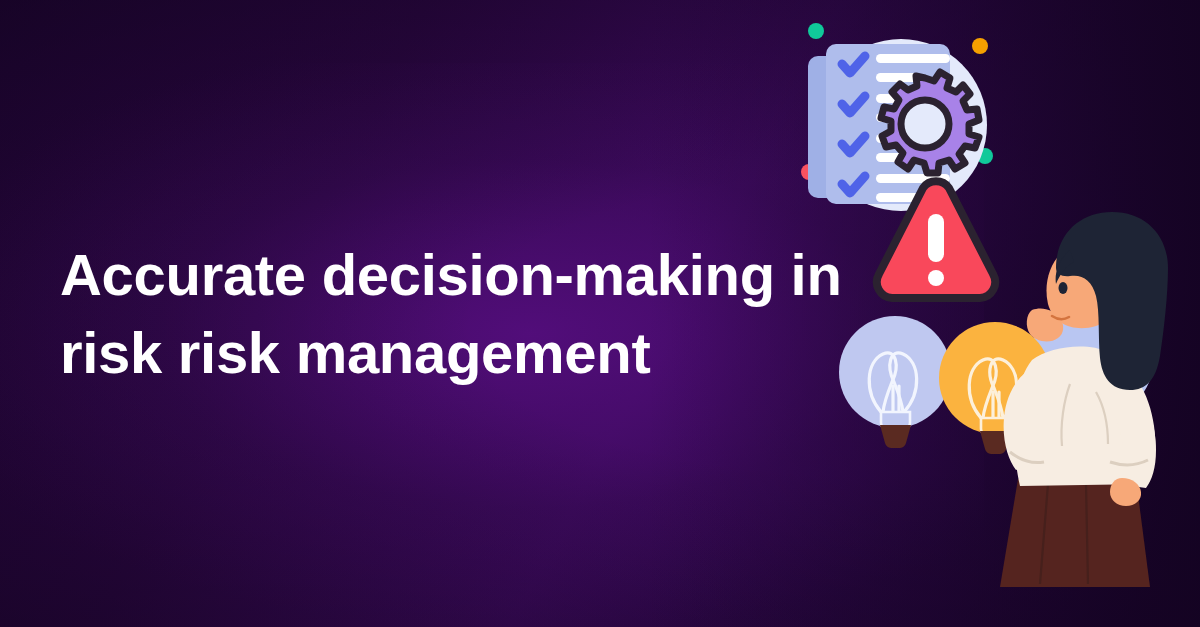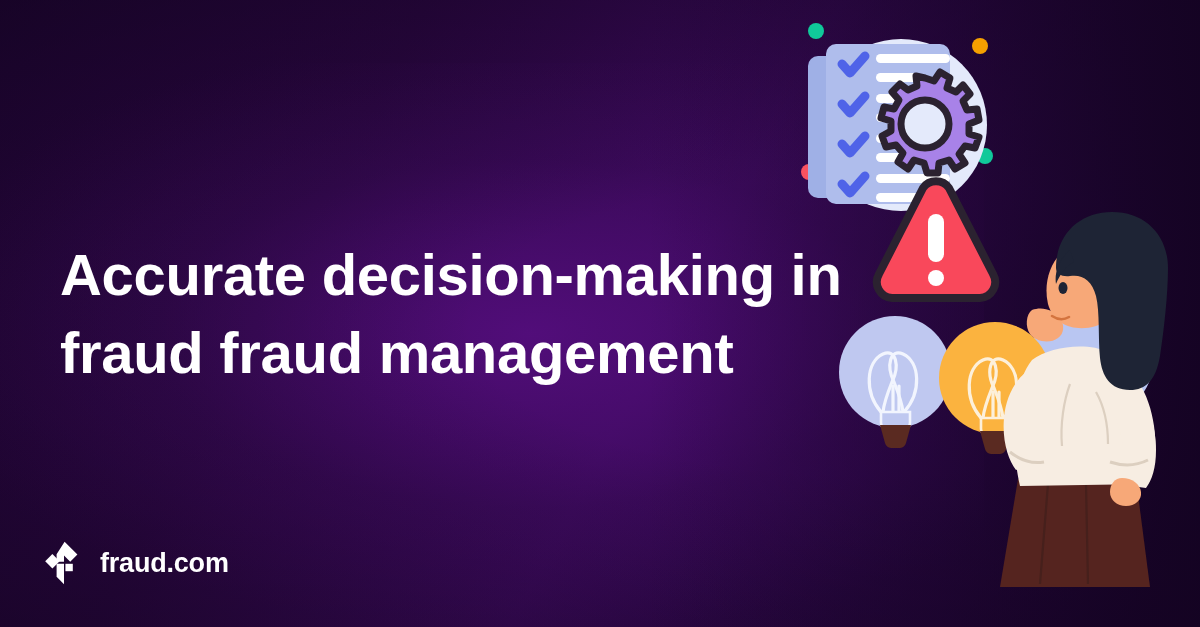--- a/index.html
+++ b/index.html
@@ -91,36 +91,23 @@
 
 <div id="banner">
 
   <div class="bg-base"></div>
   <div class="bg-glow"></div>
   <div class="bg-vignette"></div>
   <div class="bg-dark-right"></div>
 
   <div class="headline">
     <span class="line">Accurate decision-making in</span>
-    <span class="line">fraud fraud management</span>
+    <span class="line">risk risk management</span>
   </div>
 
-  <div class="logo">
-    <span class="logo-mark">
-      <svg viewBox="0 0 42 44" xmlns="http://www.w3.org/2000/svg" aria-hidden="true">
-        <g fill="#ffffff">
-          <path d="M20.6 0.8 L33.4 13.6 L26.2 20.8 L20.0 14.6 L20.0 20.8 L12.6 20.8 L12.6 13.2 Z"></path>
-          <path d="M8.4 13.0 L15.6 20.2 L8.4 27.4 L1.2 20.2 Z"></path>
-          <path d="M12.6 22.8 L20.0 22.8 L20.0 43.2 L12.6 35.8 Z"></path>
-          <path d="M21.4 22.8 L28.8 22.8 L28.8 30.2 L21.4 30.2 Z"></path>
-        </g>
-      </svg>
-    </span>
-    <span class="logo-text">fraud.com</span>
-  </div>
 
   <div class="art">
     <svg viewBox="0 0 420 627" xmlns="http://www.w3.org/2000/svg" aria-hidden="true">
 
       <circle cx="36" cy="31" r="8" fill="#10C99A"></circle>
       <circle cx="200" cy="46" r="8" fill="#F5A000"></circle>
       <circle cx="29" cy="172" r="8" fill="#FA5260"></circle>
       <circle cx="205" cy="156" r="8" fill="#10C99A"></circle>
 
       <circle cx="121" cy="125" r="86" fill="#E4EAFB"></circle>

